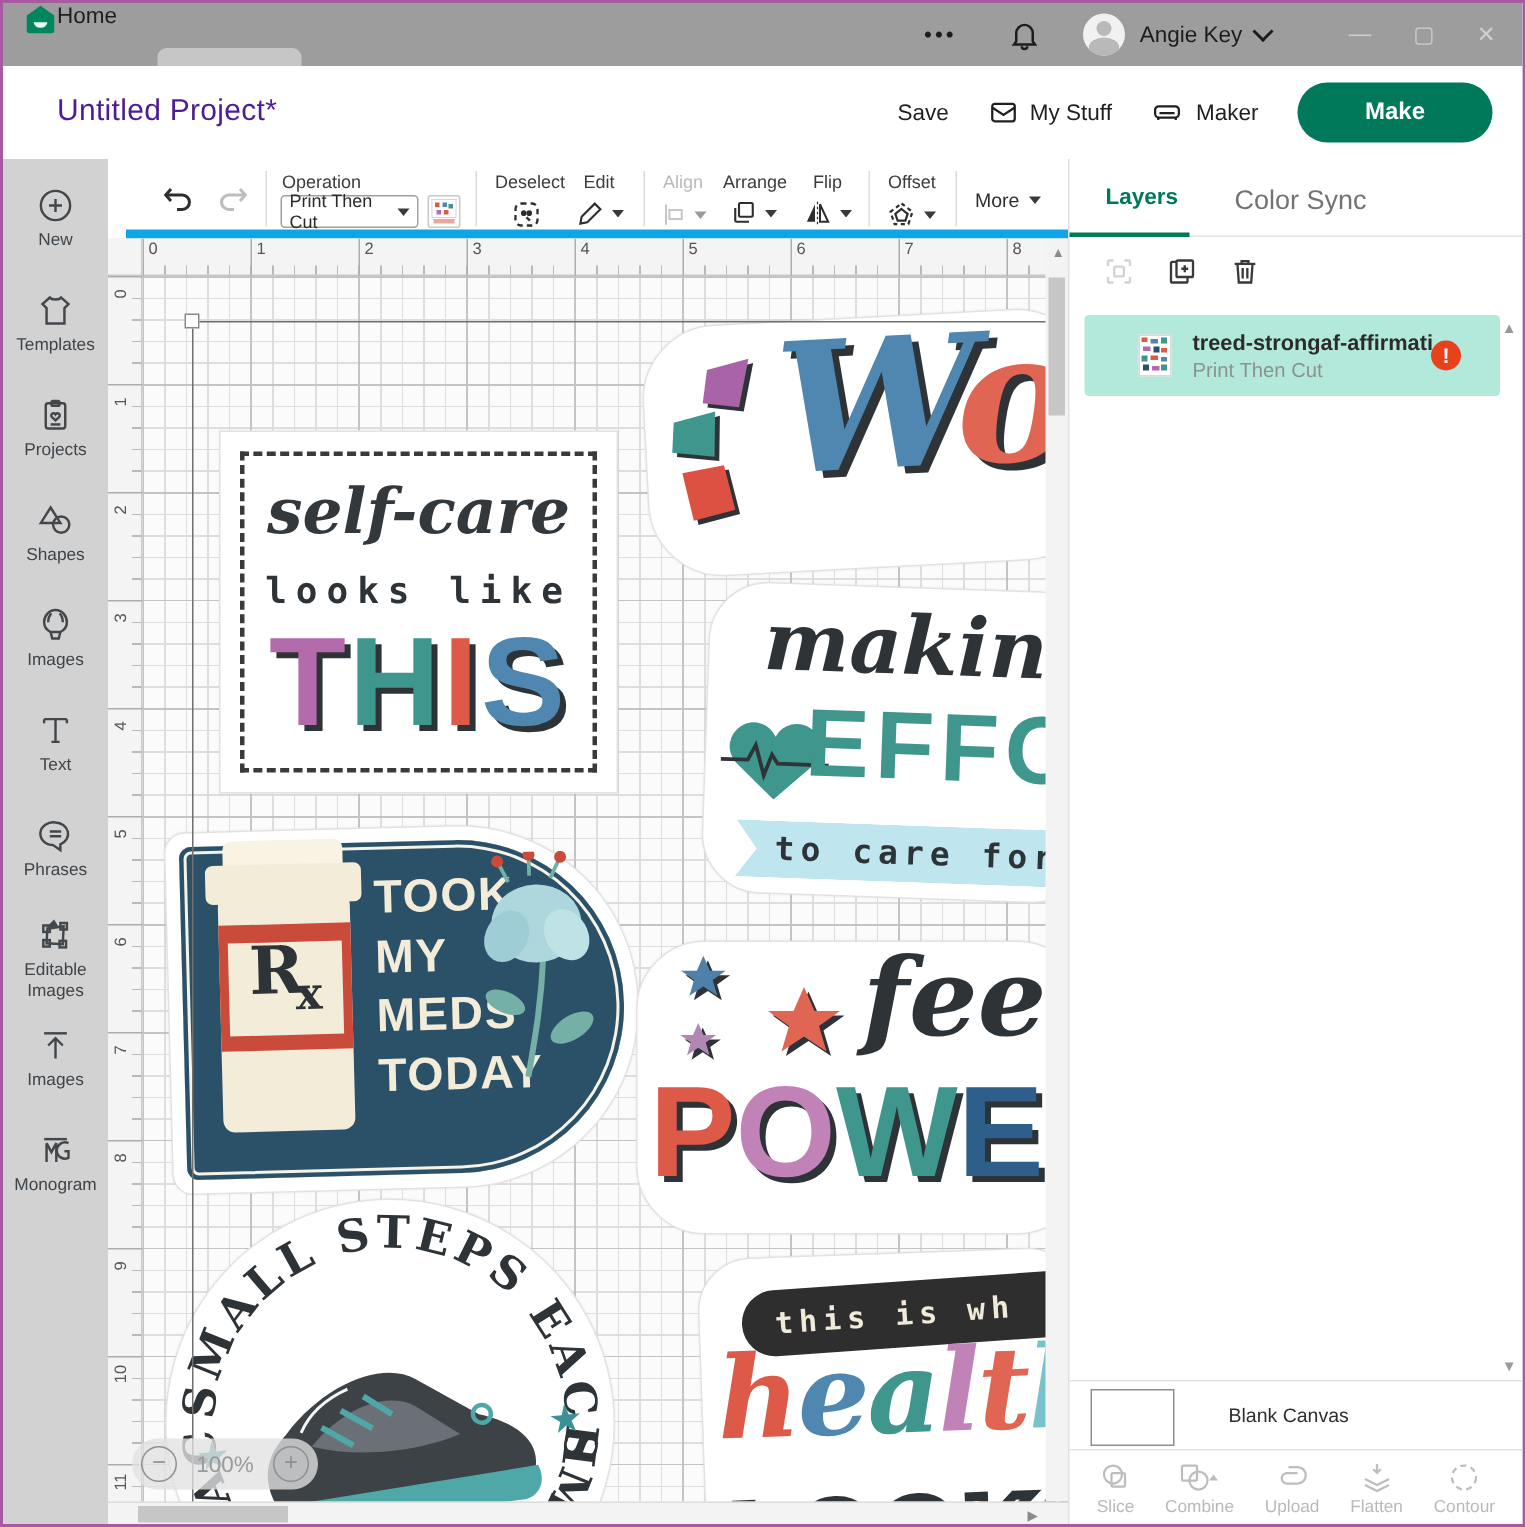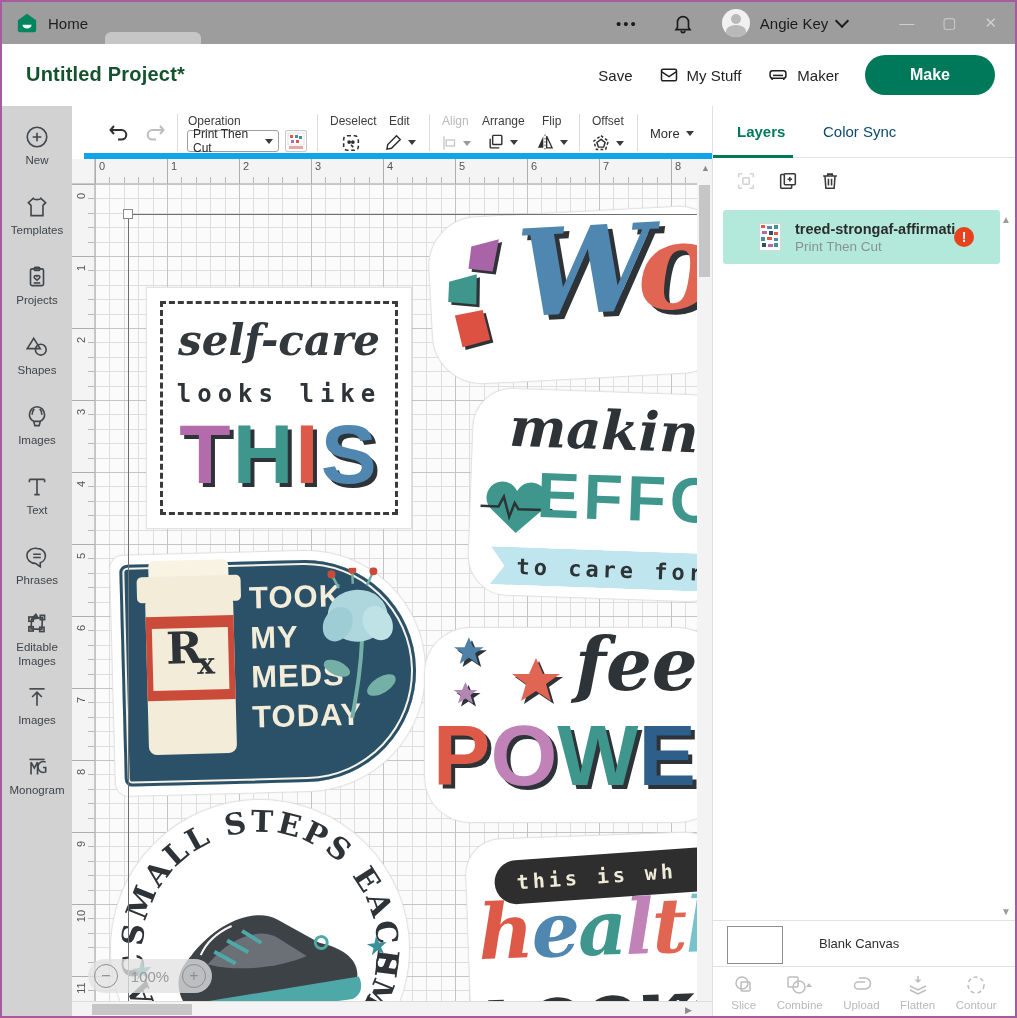--- a/index.html
+++ b/index.html
@@ -2,38 +2,38 @@
 <html><head>
 <meta charset="utf-8">
 <style>
   * { margin:0; padding:0; box-sizing:border-box; }
   html,body { width:1017px; height:1018px; }
   body { font-family:"Liberation Sans", sans-serif; }
   .app { position:relative; width:1017px; height:1018px; border:2px solid #a85aa0; background:#fff; overflow:hidden; }
 
   
   .topbar { position:absolute; left:0; top:0; width:1013px; height:42px; background:#9d9d9d; }
-  .home-group { position:absolute; left:14px; top:0; height:42px; display:flex; align-items:center; gap:10px; }
+  .home-group { position:absolute; left:14px; top:0; height:42px; display:flex; }
   .cricut-logo { width:22px; height:22px; }
   .home-label { font-size:15px; color:#1e1e1e; }
   .canvas-tab { position:absolute; left:103px; top:3px; width:96px; height:39px; background:#c6c6c6; border-radius:6px 6px 0 0; display:flex; align-items:center; justify-content:center; font-size:15px; color:#1f1f1f;margin-top:27px; }
   .topbar-right { position:absolute; right:0; top:0; height:42px; display:flex; align-items:center; }
   .ellipsis { font-size:15px; color:#1c1c1c; letter-spacing:2px; margin-right:34px; cursor:pointer; }
   .bell { margin-right:28px; }
   .avatar { width:28px; height:28px; border-radius:50%; background:#f1f1f1; position:relative; overflow:hidden; margin-right:10px; }
   .avatar .head { position:absolute; left:9px; top:5px; width:10px; height:10px; border-radius:50%; background:#b9b9b9; }
   .avatar .body { position:absolute; left:4px; top:16px; width:20px; height:12px; border-radius:50% 50% 0 0; background:#b9b9b9; }
   .user-name { font-size:15px; color:#1c1c1c; margin-right:9px; }
   .chev { width:10px; height:10px; border-right:2px solid #1c1c1c; border-bottom:2px solid #1c1c1c; transform:rotate(45deg); margin-top:-4px; margin-right:52px; }
   .win-btns { display:flex; gap:28px; margin-right:18px; color:#cfcfcf; font-size:15px; }
   .win-btns span { cursor:pointer; }
 
   
   .header { position:absolute; left:0; top:42px; width:1013px; height:62px; background:#fff; }
-  .project-title { position:absolute; left:24px; top:19px; font-size:20px; font-weight:700; color:#14532d; letter-spacing:.2px; }
+  .project-title { position:absolute; left:36px; top:19px; font-size:20px; font-weight:400; color:#4c1d95; letter-spacing:.2px; }
   .header-right { position:absolute; right:20px; top:0; height:62px; display:flex; align-items:center; gap:26px; }
   .hdr-link { display:flex; align-items:center; gap:8px; font-size:15px; color:#1f1f1f; cursor:pointer; }
   .make-btn { width:130px; height:40px; border:none; border-radius:20px; background:#00795a; color:#fff; font-size:16px; font-weight:700; cursor:pointer; font-family:"Liberation Sans",sans-serif; }
 
   
   .sidebar { position:absolute; left:0; top:104px; width:70px; height:910px; background:#d2d2d2; }
   .side-item { width:70px; display:flex; flex-direction:column; align-items:center; gap:4px; color:#3f4449; cursor:pointer; position:absolute; }
   .side-item .lbl { font-size:11.5px; text-align:center; line-height:1.2; }
   .side-item svg { stroke:#42474c; fill:none; stroke-width:1.5; }
 
@@ -134,21 +134,21 @@
   .vscroll .thumb { position:absolute; left:2px; top:26px; width:11px; height:92px; background:#c6c6c6; }
   .hscroll { position:absolute; left:0; bottom:0; width:640px; height:15px; background:#f3f3f3; z-index:9; border-top:1px solid #dcdcdc; }
   .hscroll .thumb { position:absolute; left:20px; top:2px; width:100px; height:11px; background:#c6c6c6; }
   .arrow { position:absolute; font-size:9px; color:#8a8a8a; cursor:pointer; }
 
   
   .panel { position:absolute; left:710px; top:104px; width:303px; height:910px; background:#fff; border-left:1px solid #e0e0e0; }
   .panel-tabs { position:absolute; left:0; top:0; width:100%; height:52px; border-bottom:1px solid #e3e3e3; }
   .tab-layers { position:absolute; left:24px; top:17px; font-size:15px; font-weight:700; color:#00795a; cursor:pointer; }
   .tab-underline { position:absolute; left:0; top:49px; width:80px; height:3px; background:#00795a; }
-  .tab-colorsync { position:absolute; left:110px; top:17px; font-size:15px; color:#0c4a6e; cursor:pointer; }
+  .tab-colorsync { position:absolute; left:110px; top:17px; font-size:18px; color:#737373; cursor:pointer; }
   .layer-actions { position:absolute; left:0; top:52px; width:100%; height:46px; display:flex; align-items:center; gap:20px; padding-left:22px; }
   .layer-item { position:absolute; left:10px; top:104px; width:277px; height:54px; background:#b3e9da; border-radius:3px; display:flex; align-items:center; cursor:pointer; }
   .layer-thumb { width:22px; height:28px; margin-left:36px; background:#fff; border:1px solid #d8d8d8; }
   .layer-text { margin-left:14px; }
   .layer-title { font-size:14.5px; font-weight:700; color:#2b2b2b; }
   .layer-sub { font-size:13.5px; color:#8a9390; margin-top:2px; }
   .warn { position:absolute; right:26px; top:17px; width:20px; height:20px; border-radius:50%; background:#e8421d; color:#fff; font-weight:700; font-size:14px; display:flex; align-items:center; justify-content:center; }
   .panel-scroll-up { position:absolute; right:4px; top:108px; font-size:10px; color:#9a9a9a; }
   .panel-scroll-dn { position:absolute; right:4px; top:800px; font-size:10px; color:#9a9a9a; }
   .blank-row { position:absolute; left:0; top:814px; width:100%; height:46px; border-top:1px solid #e3e3e3; display:flex; align-items:center; }

